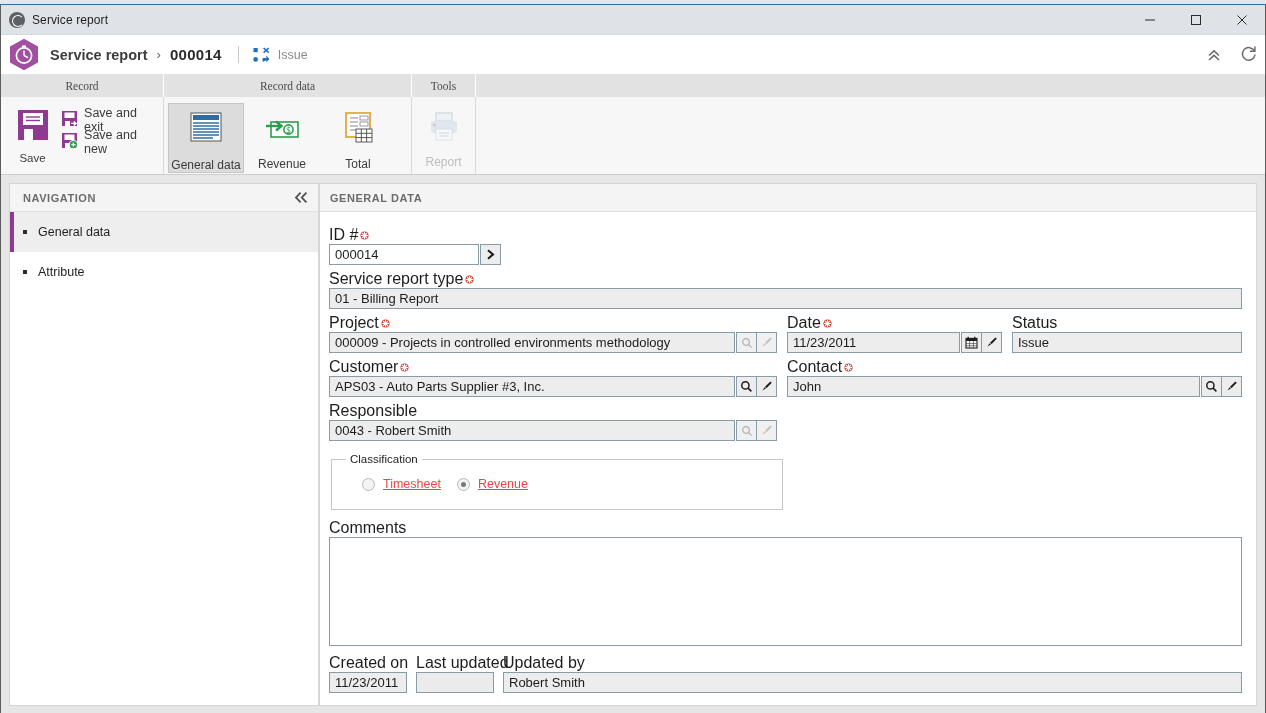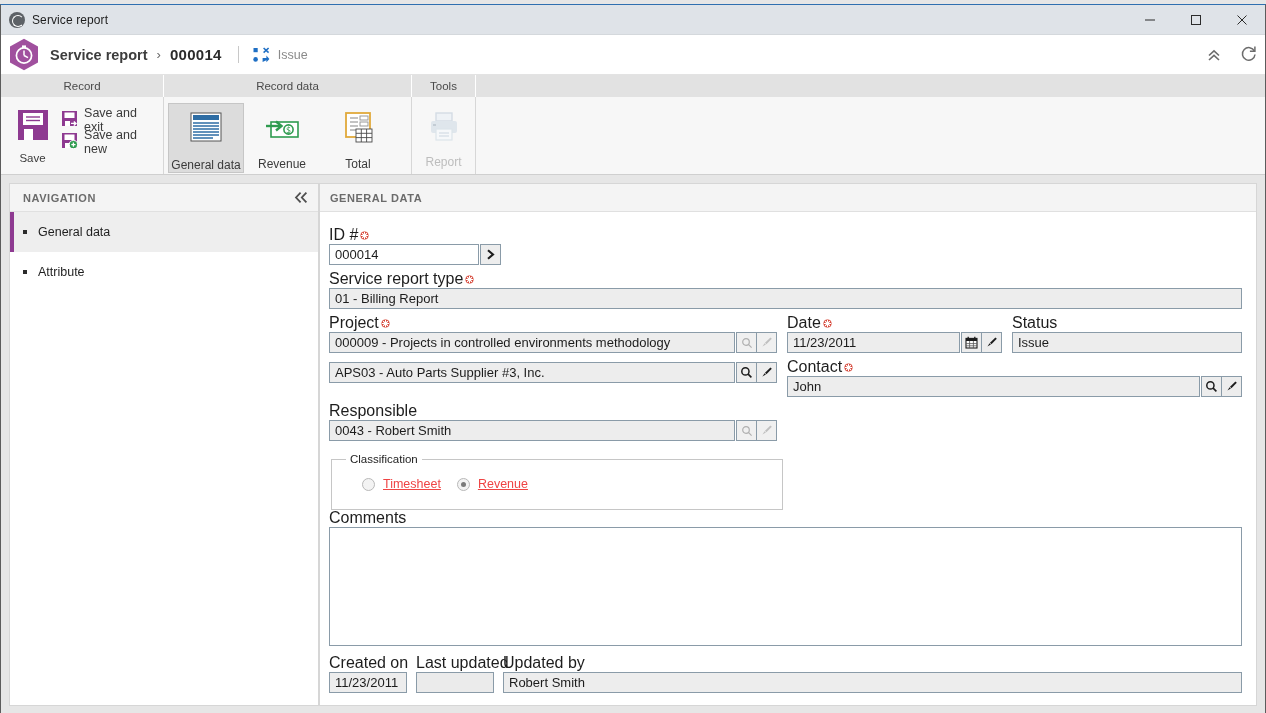--- a/index.html
+++ b/index.html
@@ -81,21 +81,21 @@
     background: #f2f2f2;
     border-bottom: 1px solid #cfcfcf;
     display: flex;
   }
   .ribbon-group { display: flex; flex-direction: column; height: 100%; }
   .ribbon-group .grp-header {
     height: 22px; flex: none;
     background: #e2e2e2;
     border-right: 1px solid #ffffff;
     display: flex; align-items: center; justify-content: center;
-    font-size: 11.5px; color: #4a4a4a;
+    font-size: 11.5px; color: #4a4a4a; font-family: Liberation Serif, serif;
   }
   .ribbon-group .grp-body {
     flex: 1; display: flex; align-items: flex-start;
     border-right: 1px solid #d7d7d7;
     background: #f7f7f7;
     padding-top: 6px;
   }
   .ribbon-group.spacer .grp-header { background: #e2e2e2; border-right: none; }
   .ribbon-group.spacer .grp-body { border-right: none; background: #f7f7f7; }
 
@@ -236,21 +236,21 @@
     width: 13px; height: 13px; border-radius: 50%;
     border: 1px solid #b8b8b8; background: #f3f3f3; flex: none;
     display: flex; align-items: center; justify-content: center;
   }
   .radio.checked::after {
     content: ""; width: 5px; height: 5px; border-radius: 50%; background: #7a7a7a;
   }
   .radio-lbl { font-size: 12.5px; color: #ef4444; margin: 0 16px 0 8px; text-decoration: underline; }
 
   
-  .comments-wrap { margin-top: 1px; display: flex; flex-direction: column; flex: 1; min-height: 0; }
+  .comments-wrap { margin-top: 11px; display: flex; flex-direction: column; flex: 1; min-height: 0; }
   .comments-box {
     flex: 1; min-height: 0;
     border: 1px solid #8a9ba8; background: #ffffff;
   }
 
   
   .footer-fields { display: flex; margin-top: 10px; margin-bottom: 12px; align-items: flex-end; }
 </style>
 </head>
 <body>
@@ -594,20 +594,34 @@
             </div>
           </div>
           <div class="col" style="flex:1;margin-left:10px;min-width:0">
             <span class="fld-label">Status</span>
             <div class="txtbox" style="margin-top:2px">Issue</div>
           </div>
         </div>
 
         <div class="row" style="margin-top:7px">
           <div class="col" style="width:448px">
+            <span class="fld-label">
+              <span>Customer</span>
+              <span class="req">
+                <svg width="9" height="9" viewBox="0 0 9 9">
+                    <circle cx="4.5" cy="4.5" r="4" fill="#d33a2c"></circle>
+                    <g stroke="#ffffff" stroke-width="1.1">
+                      <line x1="4.5" y1="1" x2="4.5" y2="8"></line>
+                      <line x1="1" y1="4.5" x2="8" y2="4.5"></line>
+                      <line x1="2" y1="2" x2="7" y2="7"></line>
+                      <line x1="7" y1="2" x2="2" y2="7"></line>
+                    </g>
+                  </svg>
+              </span>
+            </span>
             <div class="ctl-row" style="margin-top:2px">
               <div class="txtbox" style="flex:1">APS03 - Auto Parts Supplier #3, Inc.</div>
               <div class="sqbtn sep">
                 <svg width="13" height="13" viewBox="0 0 13 13">
                     <circle cx="5.4" cy="5.4" r="3.6" fill="none" stroke="#1c1c1c" stroke-width="1.5"></circle>
                     <line x1="8.1" y1="8.1" x2="11.4" y2="11.4" stroke="#1c1c1c" stroke-width="1.6"></line>
                   </svg>
               </div>
               <div class="sqbtn">
                 <svg width="13" height="13" viewBox="0 0 13 13">

